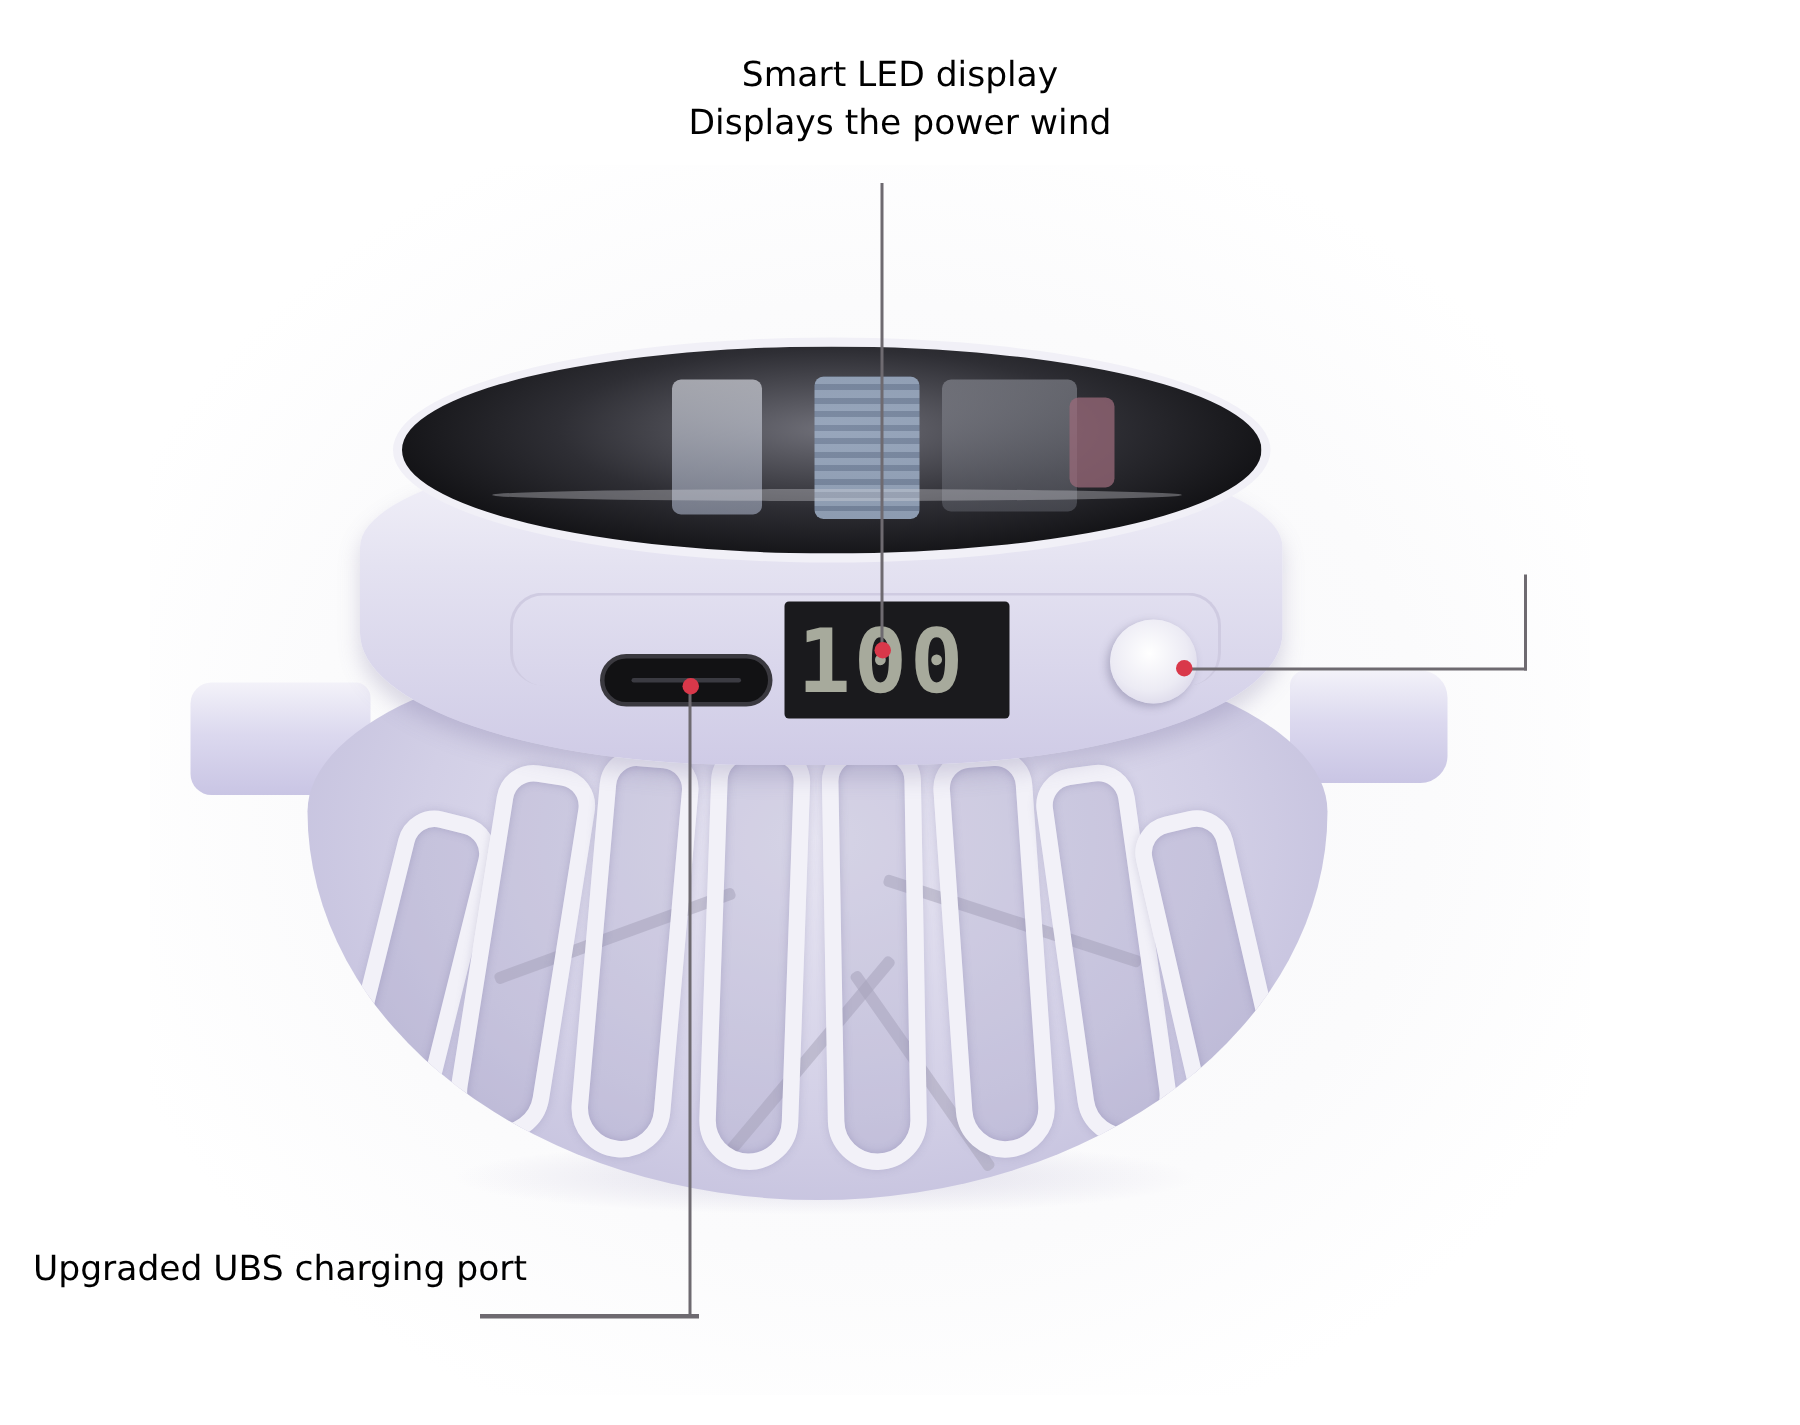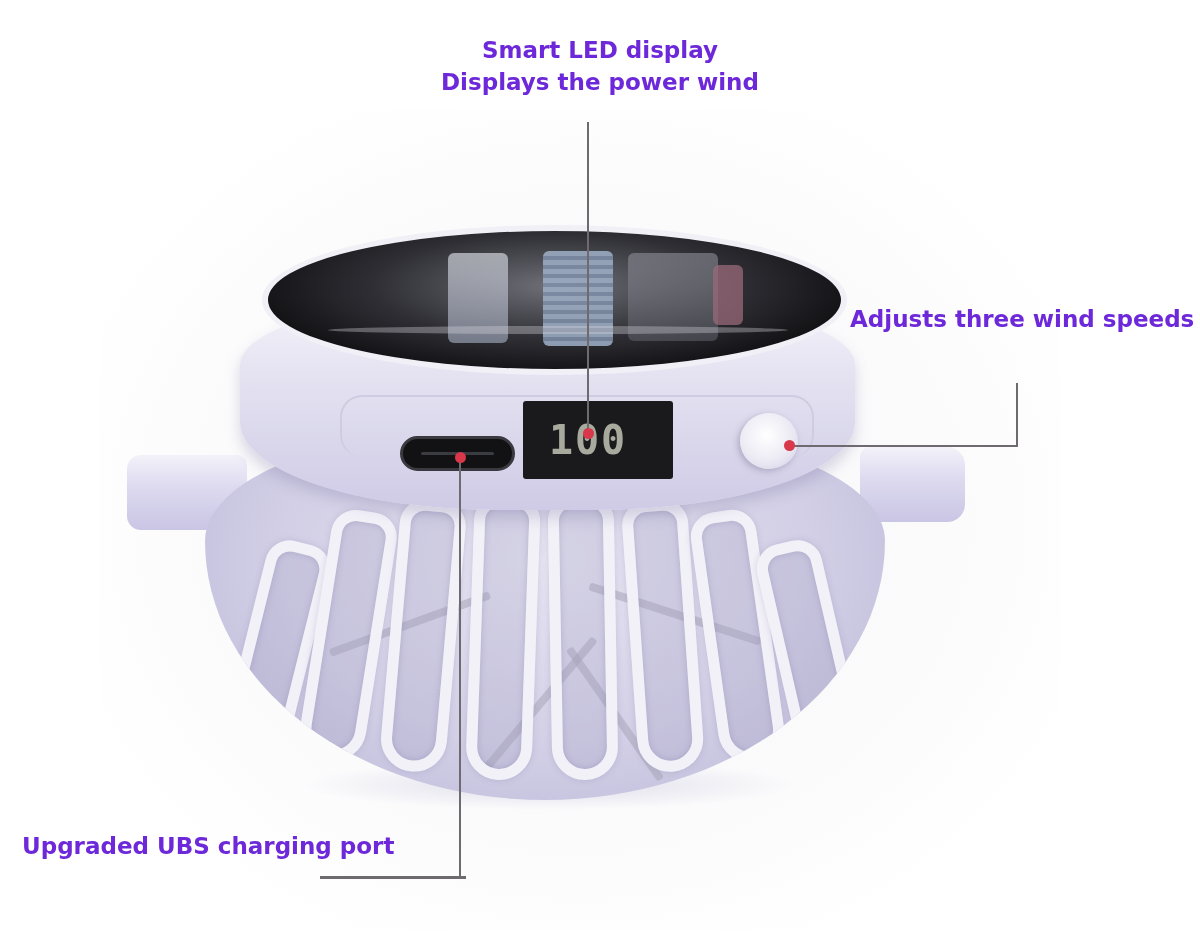--- a/index.html
+++ b/index.html
@@ -22,22 +22,22 @@
     
     .photo-bg {
       position: absolute;
       left: 100px; top: 110px;
       width: 960px; height: 820px;
       background: radial-gradient(ellipse at 50% 50%, #f7f7fa 0%, #fbfbfc 55%, #ffffff 80%);
       border-radius: 40px;
     }
     .label {
       position: absolute;
-      color: #6d28d9;
-      font-weight: bold;
+      color: #000000;
+      font-weight: normal;
       font-size: 23px;
       line-height: 32px;
       text-align: center;
       white-space: nowrap;
     }
     .label .line { display: block; }
     #label-led { left: 400px; top: 34px; width: 400px; }
     #label-switch { left: 850px; top: 303px; width: 340px; }
     #label-usb { left: 22px; top: 830px; text-align: right; }
 
@@ -152,21 +152,21 @@
       width: 150px; height: 78px;
       background: #1a1a1d;
       border-radius: 3px;
       display: flex;
       align-items: center;
       justify-content: center;
       gap: 4px;
       color: #a7aa9c;
       font-family: "DejaVu Sans Mono", "Liberation Mono", monospace;
       font-weight: bold;
-      font-size: 40px;
+      font-size: 59px;
       letter-spacing: 2px;
       padding-right: 20px;
       box-sizing: border-box;
     }
     .switch-button {
       position: absolute;
       left: 740px; top: 413px;
       width: 58px; height: 56px;
       border-radius: 50%;
       background: radial-gradient(circle at 45% 40%, #ffffff 0%, #ecebf4 55%, #cfcbe2 100%);
@@ -236,20 +236,19 @@
   <div class="callout-line" style="left:459px;top:458px;width:2px;height:420px;"></div>
   <div class="callout-line" style="left:320px;top:876px;width:146px;height:3px;"></div>
   <div class="callout-dot" style="left:460px;top:457px;background:#d9384a;"></div>
 
   <div id="label-led" class="label">
     <span class="line">Smart LED display</span>
     <span class="line">Displays the power wind</span>
   </div>
 
   <div id="label-switch" class="label">
-    <span class="line">Adjusts three wind speeds</span>
   </div>
 
   <div id="label-usb" class="label">
     <span class="line">Upgraded UBS charging port</span>
   </div>
 
 </div>
 
 </body></html>

